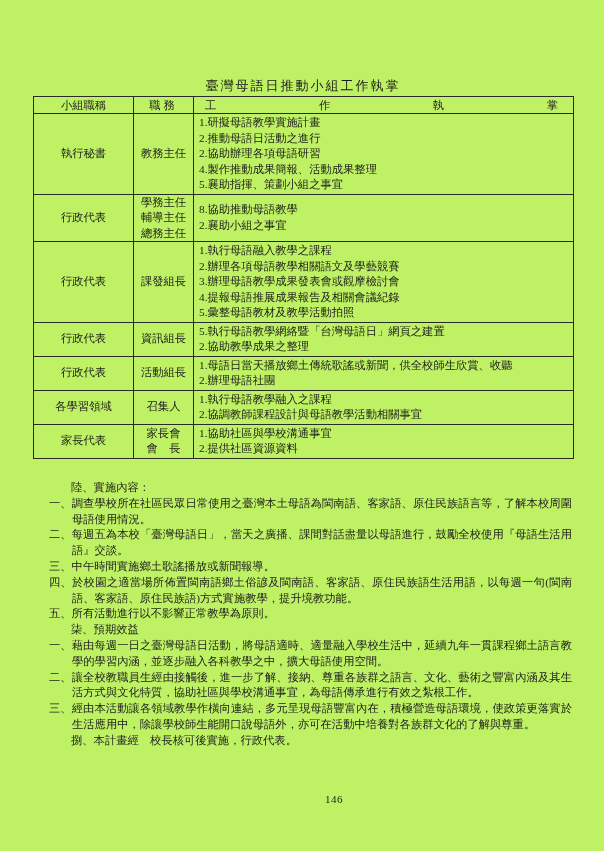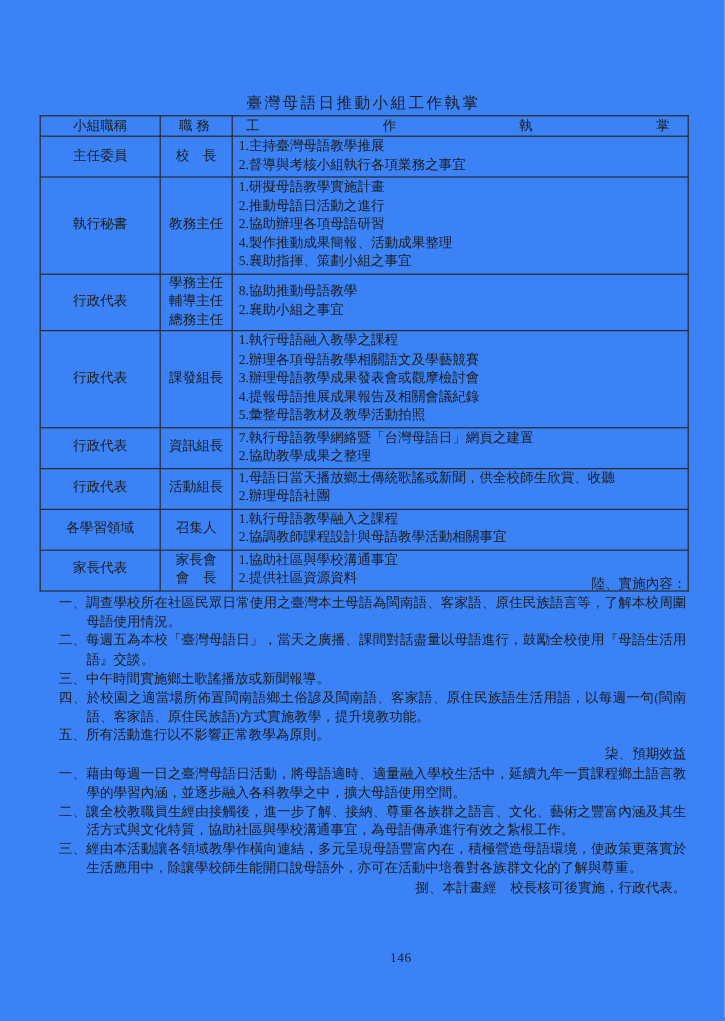--- a/index.html
+++ b/index.html
@@ -4,21 +4,21 @@
 <style>
   html, body { margin: 0; padding: 0; }
   body {
     width: 604px; height: 851px;
     background: #ffffff;
     font-family: "Liberation Serif", "DejaVu Serif", serif;
     color: #1c1c1c;
     position: relative;
     overflow: hidden;
   }
-  .page { position: absolute; inset: 0; background: #3b82f6; }
+  .page { position: absolute; inset: 0; background: #bef264; }
 
   .doc-title {
     position: absolute;
     top: 77px; left: 33px; width: 540px;
     margin: 0;
     text-align: center;
     font-size: 13px;
     font-weight: normal;
     letter-spacing: 2px;
   }
@@ -52,21 +52,21 @@
   td.cell-duties { padding: 1px 4px 1px 5px; vertical-align: middle; }
   .duty-line, .pos-line { white-space: nowrap; }
 
   .sections {
     position: absolute;
     top: 480px; left: 35px;
     width: 537px;
     font-size: 11.3px;
     line-height: 15.8px;
   }
-  .section-heading { text-align: right; padding-left: 36px; }
+  .section-heading { text-align: left; padding-left: 36px; }
   .section-item {
     margin-left: 14px;
     padding-left: 23px;
     text-indent: -23px;
     text-align: justify;
     text-justify: inter-ideograph;
   }
 
   .page-number {
     position: absolute;
@@ -99,30 +99,20 @@
             <span>工</span>
             <span>作</span>
             <span>執</span>
             <span>掌</span>
           </div>
         </th>
       </tr>
     </thead>
     <tbody>
         <tr>
-          <td class="cell-role">主任委員</td>
-          <td class="cell-position">
-            <div class="pos-line">校　長</div>
-          </td>
-          <td class="cell-duties">
-            <div class="duty-line">1.主持臺灣母語教學推展</div>
-            <div class="duty-line">2.督導與考核小組執行各項業務之事宜</div>
-          </td>
-        </tr>
-        <tr>
           <td class="cell-role">執行秘書</td>
           <td class="cell-position">
             <div class="pos-line">教務主任</div>
           </td>
           <td class="cell-duties">
             <div class="duty-line">1.研擬母語教學實施計畫</div>
             <div class="duty-line">2.推動母語日活動之進行</div>
             <div class="duty-line">2.協助辦理各項母語研習</div>
             <div class="duty-line">4.製作推動成果簡報、活動成果整理</div>
             <div class="duty-line">5.襄助指揮、策劃小組之事宜</div>
@@ -152,21 +142,21 @@
             <div class="duty-line">4.提報母語推展成果報告及相關會議紀錄</div>
             <div class="duty-line">5.彙整母語教材及教學活動拍照</div>
           </td>
         </tr>
         <tr>
           <td class="cell-role">行政代表</td>
           <td class="cell-position">
             <div class="pos-line">資訊組長</div>
           </td>
           <td class="cell-duties">
-            <div class="duty-line">7.執行母語教學網絡暨「台灣母語日」網頁之建置</div>
+            <div class="duty-line">5.執行母語教學網絡暨「台灣母語日」網頁之建置</div>
             <div class="duty-line">2.協助教學成果之整理</div>
           </td>
         </tr>
         <tr>
           <td class="cell-role">行政代表</td>
           <td class="cell-position">
             <div class="pos-line">活動組長</div>
           </td>
           <td class="cell-duties">
             <div class="duty-line">1.母語日當天播放鄉土傳統歌謠或新聞，供全校師生欣賞、收聽</div>

